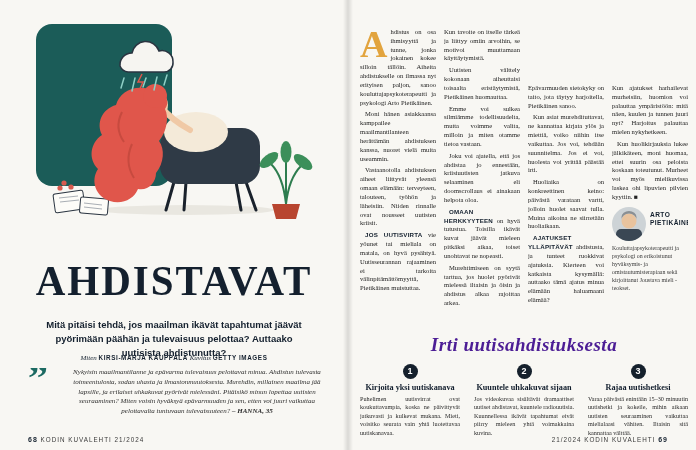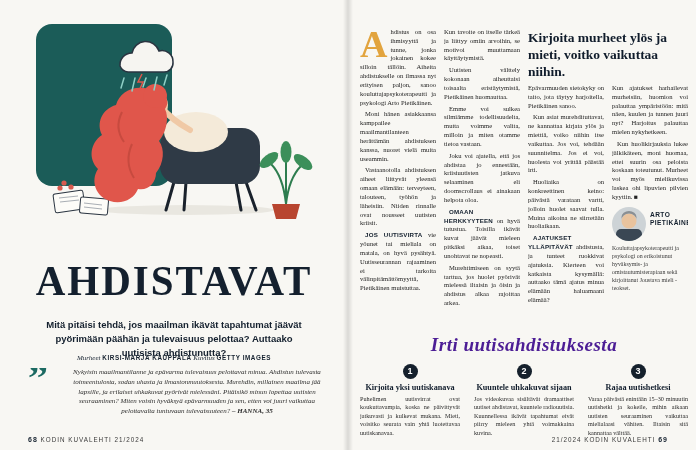--- a/index.html
+++ b/index.html
@@ -132,21 +132,21 @@
             <circle cx="36" cy="176" r="2.6"></circle>
         </g>
       </svg>
     </div>
 
     <h1 class="title-main">AHDISTAVAT</h1>
 
     <p class="standfirst">Mitä pitäisi tehdä, jos maailman ikävät tapahtumat jäävät pyörimään päähän ja tulevaisuus pelottaa? Auttaako uutisista ahdistunutta?</p>
 
     <p class="byline">
-      <span class="by-label">Murheet</span>
+      <span class="by-label">Miten</span>
       <span class="by-name">KIRSI-MARJA KAUPPALA</span>
       <span class="by-label">Kuvitus</span>
       <span class="by-name">GETTY IMAGES</span>
     </p>
 
     <div class="reader-quote">
       <span class="qmark">”</span>
       <p class="qtext">
         <span>Nykyisin maailmantilanne ja epävarma tulevaisuus pelottavat minua. Ahdistun tulevasta toimeentulosta, sodan uhasta ja ilmastonmuutoksesta. Murehdin, millainen maailma jää lapsille, ja erilaiset uhkakuvat pyörivät mielessäni. Pitäisikö minun lopettaa uutisten seuraaminen? Miten voisin hyväksyä epävarmuuden ja sen, etten voi juuri vaikuttaa pelottavalta tuntuvaan tulevaisuuteen?</span>
         <span class="qattr">– HANNA, 35</span>
@@ -154,21 +154,20 @@
     </div>
 
     <div class="folio folio-left">
       <b>68</b>
       <span>KODIN KUVALEHTI 21/2024</span>
     </div>
   </div>
 
   <div class="page page-right">
 
-    <p class="pull-quote">Kirjoita murheet ylös ja mieti, voitko vaikuttaa niihin.</p>
 
     <div class="cols">
 
       <div class="col">
         <p class="bp">
           <span class="dropcap">A</span><span>hdistus on osa ihmisyyttä ja tunne, jonka jokainen kokee silloin tällöin. Aiheita ahdistukselle on ilmassa nyt erityisen paljon, sanoo kouluttajapsykoterapeutti ja psykologi Arto Pietikäinen.</span>
         </p>
         <p class="bp">Moni hänen asiakkaansa kamppailee maailmantilanteen herättämän ahdistuksen kanssa, nuoret vielä muita useammin.</p>
         <p class="bp">Vastaanotolla ahdistuksen aiheet liittyvät yleensä omaan elämään: terveyteen, talouteen, työhön ja läheisiin. Niiden rinnalle ovat nousseet uutisten kriisit.</p>
         <p class="bp">

